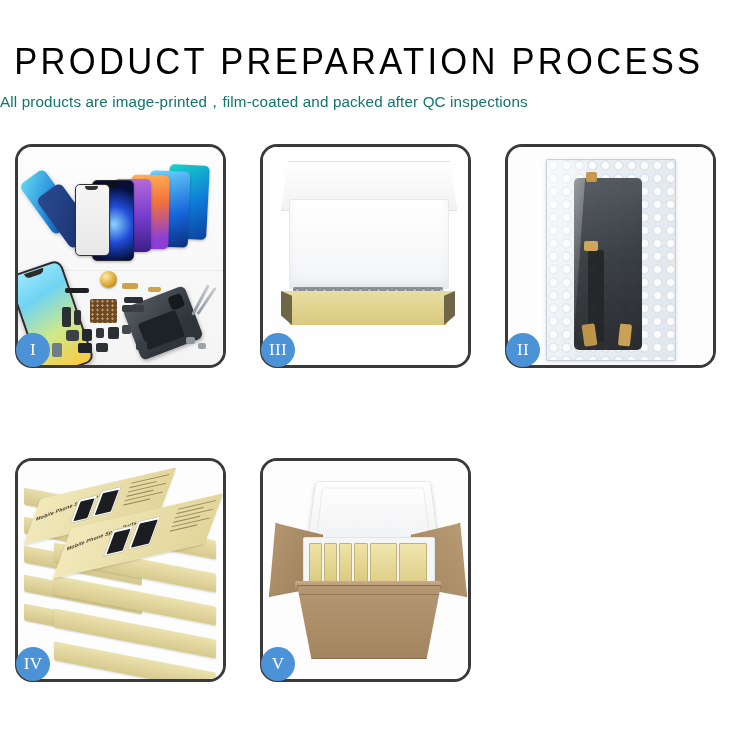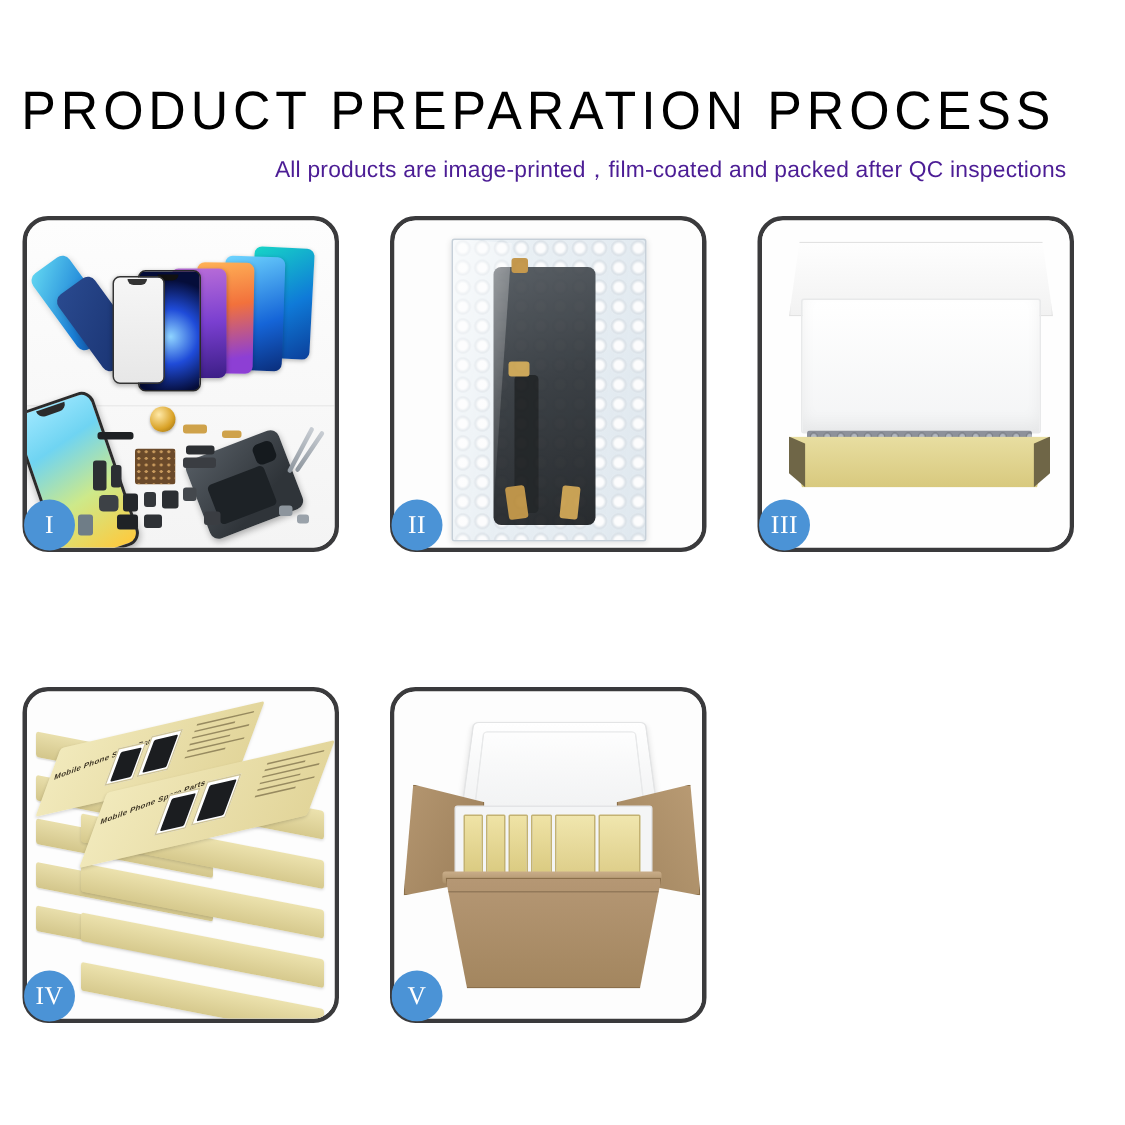--- a/index.html
+++ b/index.html
@@ -6,36 +6,36 @@
   body{
     width:750px;height:750px;
     background:#ffffff;
     font-family:"Liberation Sans","DejaVu Sans",sans-serif;
     overflow:hidden;
     position:relative;
   }
   .page{width:750px;height:750px;position:relative;}
 
   
-  .header{position:absolute;left:0;top:12px;width:711px;text-align:right;}
+  .header{position:absolute;left:0;top:0;width:711px;text-align:left;}
   .title{
     margin:0;padding-top:42px;
     font-size:36px;line-height:40px;
     font-weight:400;
     letter-spacing:3.4px;
     color:#000000;
     font-family:"Liberation Sans","DejaVu Sans",sans-serif;
     white-space:nowrap;
     transform:scaleX(.96);
   }
   .subtitle{
     margin:0;padding-top:11px;
     font-size:15.2px;line-height:18px;
     font-weight:400;letter-spacing:.15px;
-    color:#4c1d95;white-space:nowrap;
+    color:#0f766e;white-space:nowrap;
   }
 
   
   .grid{
     position:absolute;left:15px;top:144px;
     width:720px;height:592px;
     display:grid;
     grid-template-columns:211px 211px 211px;
     grid-template-rows:224px 224px;
     column-gap:34px;row-gap:90px;
@@ -304,45 +304,45 @@
         <div class="prt s14"></div>
         <div class="prt s15"></div>
         <div class="prt s16"></div>
         <div class="prt s17"></div>
         <div class="prt s18"></div>
       </div>
       <div class="badge">I</div>
     </div>
 
     <div class="panel">
+      <div class="panel-inner p3">
+        <div class="b3-lid"></div>
+        <div class="b3-foam"></div>
+        <div class="b3-grey"></div>
+        <div class="b3-front"></div>
+        <div class="b3-left"></div>
+        <div class="b3-right"></div>
+      </div>
+      <div class="badge">III</div>
+    </div>
+
+    <div class="panel">
       <div class="panel-inner p2">
         <div class="bagwrap">
           <div class="inpart">
             <div class="tab"></div>
             <div class="flex"></div>
             <div class="gold1"></div>
             <div class="gold2"></div>
             <div class="gold3"></div>
           </div>
           <div class="sheen"></div>
         </div>
       </div>
       <div class="badge">II</div>
-    </div>
-
-    <div class="panel">
-      <div class="panel-inner p3">
-        <div class="b3-lid"></div>
-        <div class="b3-foam"></div>
-        <div class="b3-grey"></div>
-        <div class="b3-front"></div>
-        <div class="b3-left"></div>
-        <div class="b3-right"></div>
-      </div>
-      <div class="badge">III</div>
     </div>
 
     <div class="panel">
       <div class="panel-inner p4">
         <div class="stack">
           <div class="rear">
             <div class="lay"></div>
             <div class="lay"></div>
             <div class="lay"></div>
             <div class="lay"></div>

